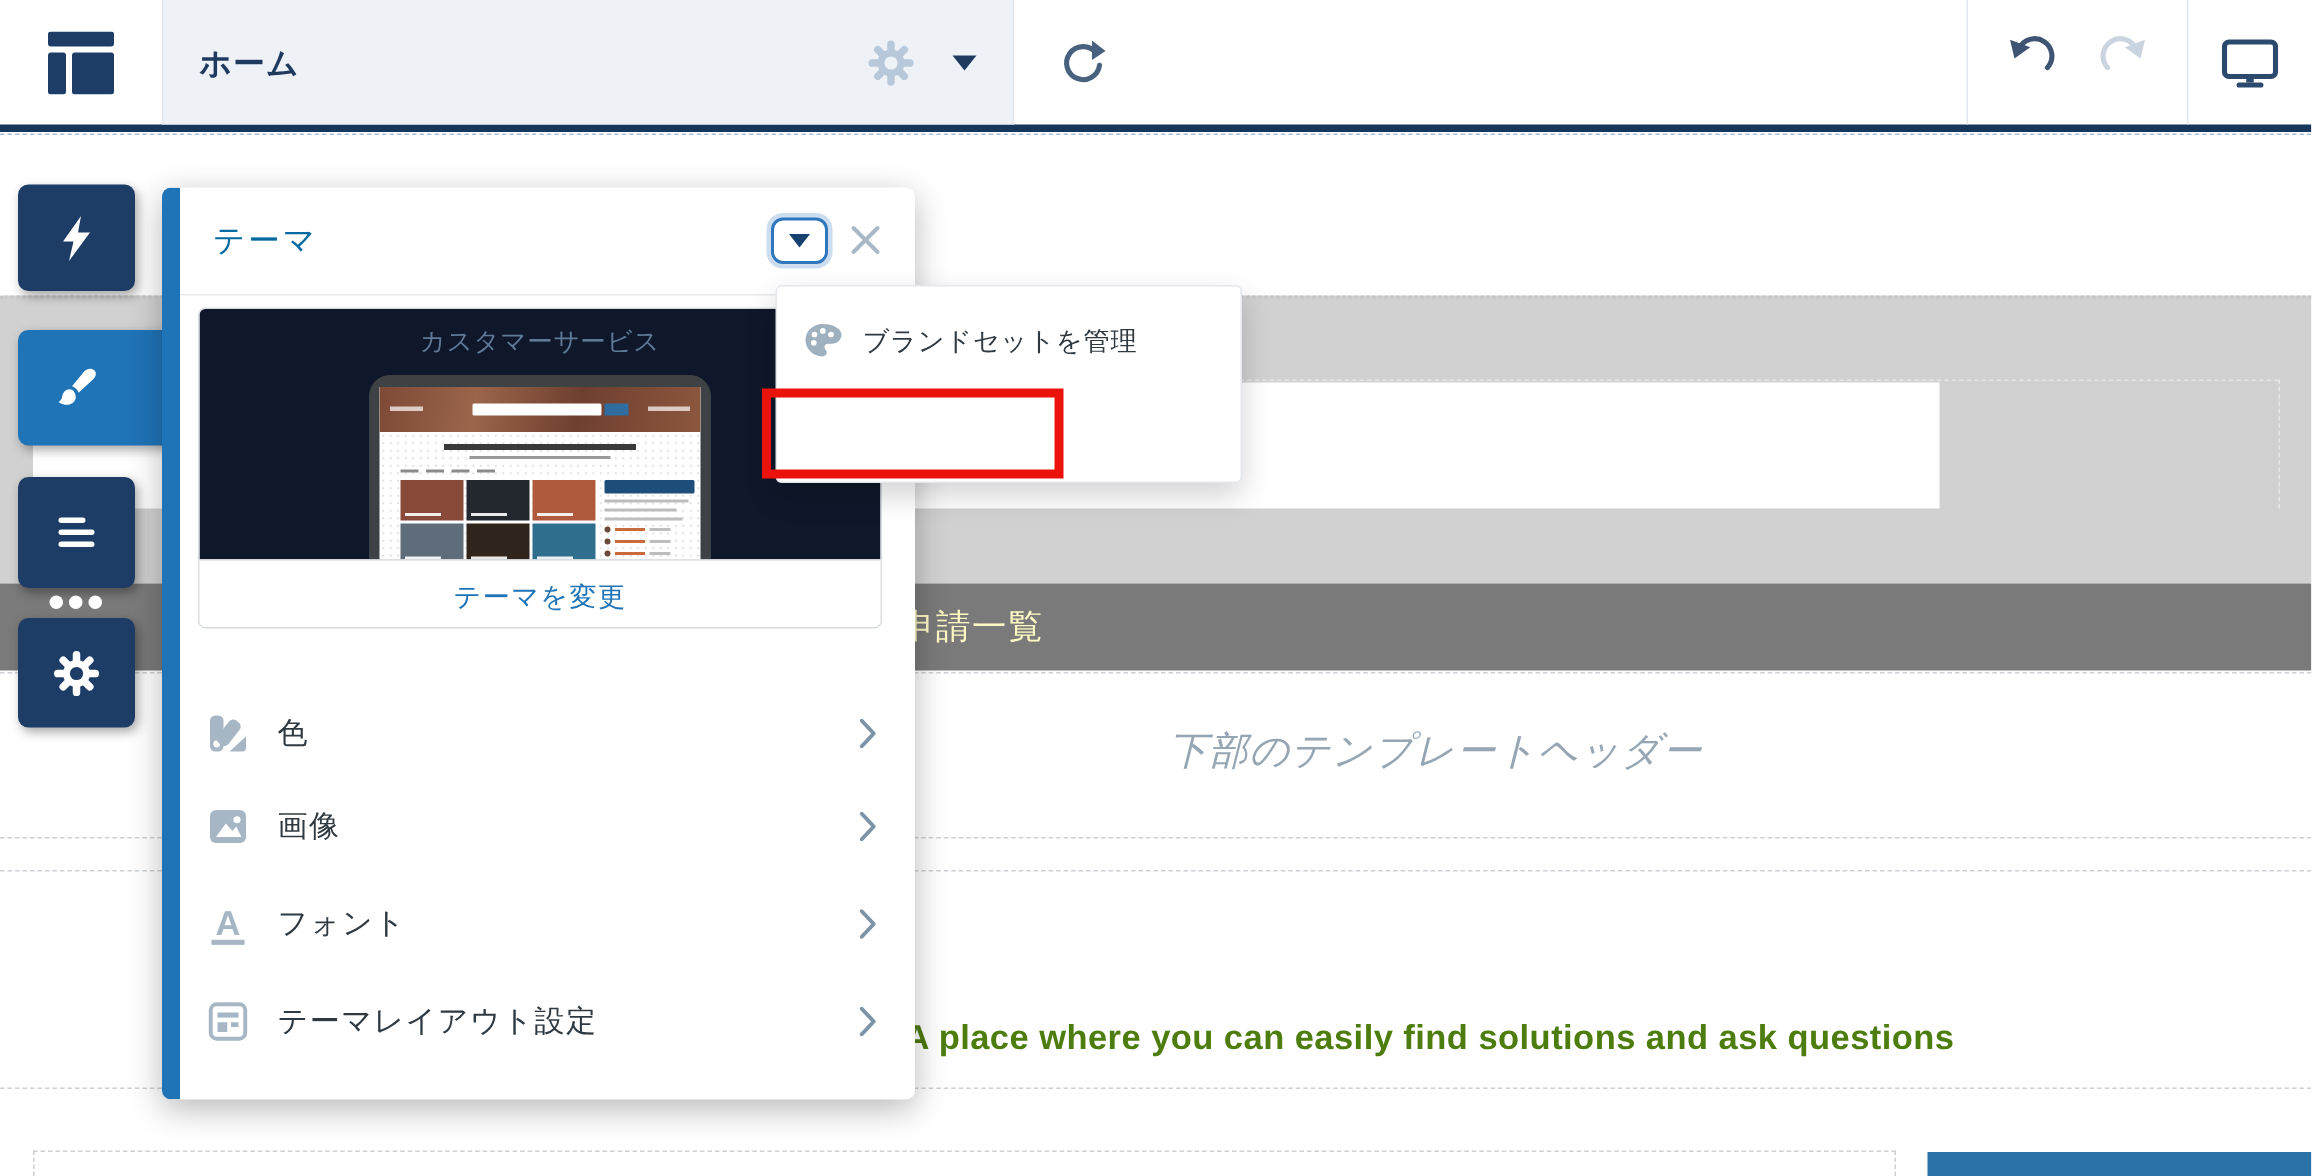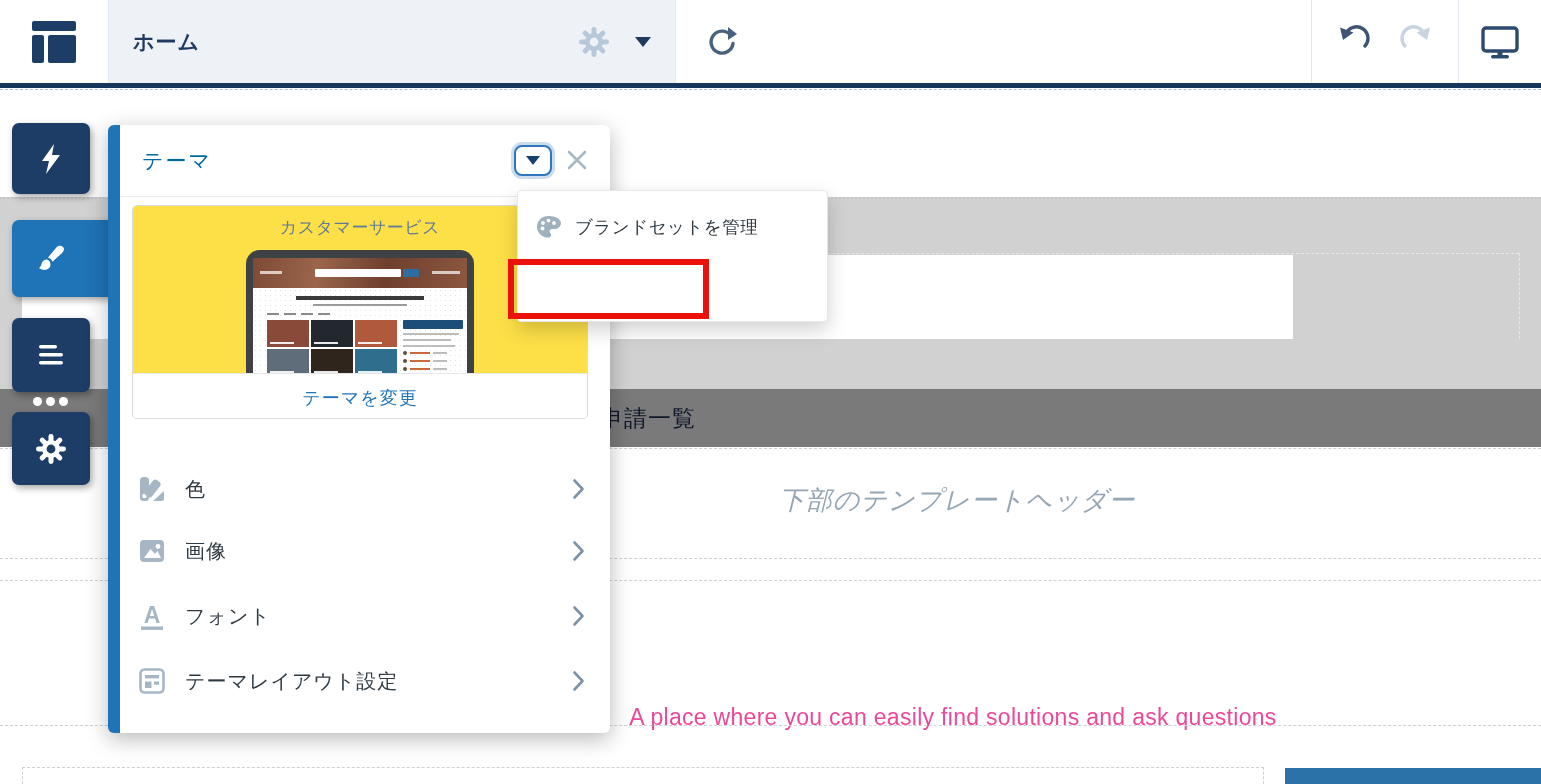--- a/index.html
+++ b/index.html
@@ -27,27 +27,27 @@
   .ph-text{position:absolute;transform:translateX(-50%);font-style:italic;font-size:26px;
            color:#96a6b4;letter-spacing:1px;white-space:nowrap;}
   .band-gray{position:absolute;top:109px;left:0;width:1541px;height:192px;background:#d1d1d1;
              border-top:2px dotted #c6c6c6;box-sizing:border-box;}
   .search-input{position:absolute;top:167px;left:22px;width:1271px;height:84px;background:#fff;}
   .search-btn{position:absolute;top:167px;left:1293px;width:226px;height:84px;background:#2a72a7;
               color:#fff;font-size:21px;display:flex;align-items:center;justify-content:center;letter-spacing:1px;}
   .search-dash-top{position:absolute;top:165px;left:22px;width:1497px;height:0;border-top:1px dashed #e6e6e6;}
   .search-dash-right{position:absolute;top:165px;left:1519px;width:0;height:86px;border-left:1px dashed #e6e6e6;}
   .navbar-dark{position:absolute;top:301px;left:0;width:1541px;height:58px;background:#7a7a7a;}
-  .navbar-label{position:absolute;left:600px;top:0;height:58px;line-height:58px;color:#0f172a;
-                font-size:23px;font-weight:500;letter-spacing:1px;white-space:nowrap;}
+  .navbar-label{position:absolute;left:600px;top:0;height:58px;line-height:58px;color:#fef9c3;
+                font-size:23px;font-weight:500;letter-spacing:1px;white-space:nowrap;font-family:Liberation Serif, serif;}
   .dashline{position:absolute;left:0;width:1541px;height:0;border-top:1px dashed #ccd1d6;}
   .welcome-title{position:absolute;left:956px;transform:translateX(-50%);top:528px;font-size:37px;
                  font-weight:bold;color:#3b3b3b;letter-spacing:1px;white-space:nowrap;}
-  .welcome-sub{position:absolute;left:953px;transform:translateX(-50%);top:616px;font-size:23px;
-               color:#ec4899;letter-spacing:.3px;white-space:nowrap;}
+  .welcome-sub{position:absolute;left:953px;transform:translateX(-50%);top:590px;font-size:23px;
+               color:#4d7c0f;letter-spacing:.3px;white-space:nowrap;font-weight:bold;}
   .bottom-box{position:absolute;top:679px;left:22px;width:1242px;height:17px;background:#fff;
               border:1px dashed #d0d0d0;border-bottom:none;box-sizing:border-box;}
   .bottom-blue{position:absolute;top:680px;left:1285px;width:256px;height:16px;background:#2a72a7;}
 
   
   .sb-btn{position:absolute;background:#1d3c66;border-radius:7px;display:flex;align-items:center;
           justify-content:center;box-shadow:2px 3px 7px rgba(0,0,0,.35);z-index:40;cursor:pointer;}
   .sb1{left:12px;top:123px;width:78px;height:71px;}
   .sb2{left:12px;top:220px;width:108px;height:77px;background:#1f73b7;border-radius:7px 0 0 7px;
        justify-content:flex-start;padding-left:24px;box-sizing:border-box;}
@@ -64,21 +64,21 @@
   .panel-title{position:absolute;left:22px;top:0;line-height:71px;font-size:21px;color:#0369a1;letter-spacing:2px;}
   .caret-btn{position:absolute;left:394px;top:20px;width:38px;height:31px;background:#fff;
              border:2px solid #2e76bd;border-radius:8px;box-shadow:0 0 0 3px rgba(46,118,189,.25);
              display:flex;align-items:center;justify-content:center;cursor:pointer;box-sizing:border-box;}
   .caret-btn .tri{width:0;height:0;border-left:7px solid transparent;border-right:7px solid transparent;
                   border-top:9px solid #16416f;}
   .close-btn{position:absolute;left:445px;top:23px;width:24px;height:24px;cursor:pointer;}
 
   .theme-card{position:absolute;left:12px;top:80px;width:456px;height:214px;border:1px solid #d8dcde;
               border-radius:5px;overflow:hidden;box-sizing:border-box;}
-  .card-top{position:absolute;left:0;top:0;width:100%;height:167px;background:#fde047;overflow:hidden;}
+  .card-top{position:absolute;left:0;top:0;width:100%;height:167px;background:#0f172a;overflow:hidden;}
   .card-label{position:absolute;left:50%;transform:translateX(-50%);top:10px;font-size:17px;
               color:#5e7a96;letter-spacing:.5px;white-space:nowrap;}
   .card-bottom{position:absolute;left:0;top:167px;width:100%;height:47px;background:#fff;
                border-top:1px solid #e4e8eb;display:flex;align-items:center;justify-content:center;}
   .change-link{font-size:18px;color:#1f73b7;cursor:pointer;letter-spacing:1px;}
 
   
   .tablet{position:absolute;left:113px;top:44px;width:228px;height:150px;background:#3f4244;
           border-radius:14px;padding:8px 7px 0;box-sizing:border-box;}
   .screen{position:relative;width:100%;height:100%;background:#fff;overflow:hidden;

